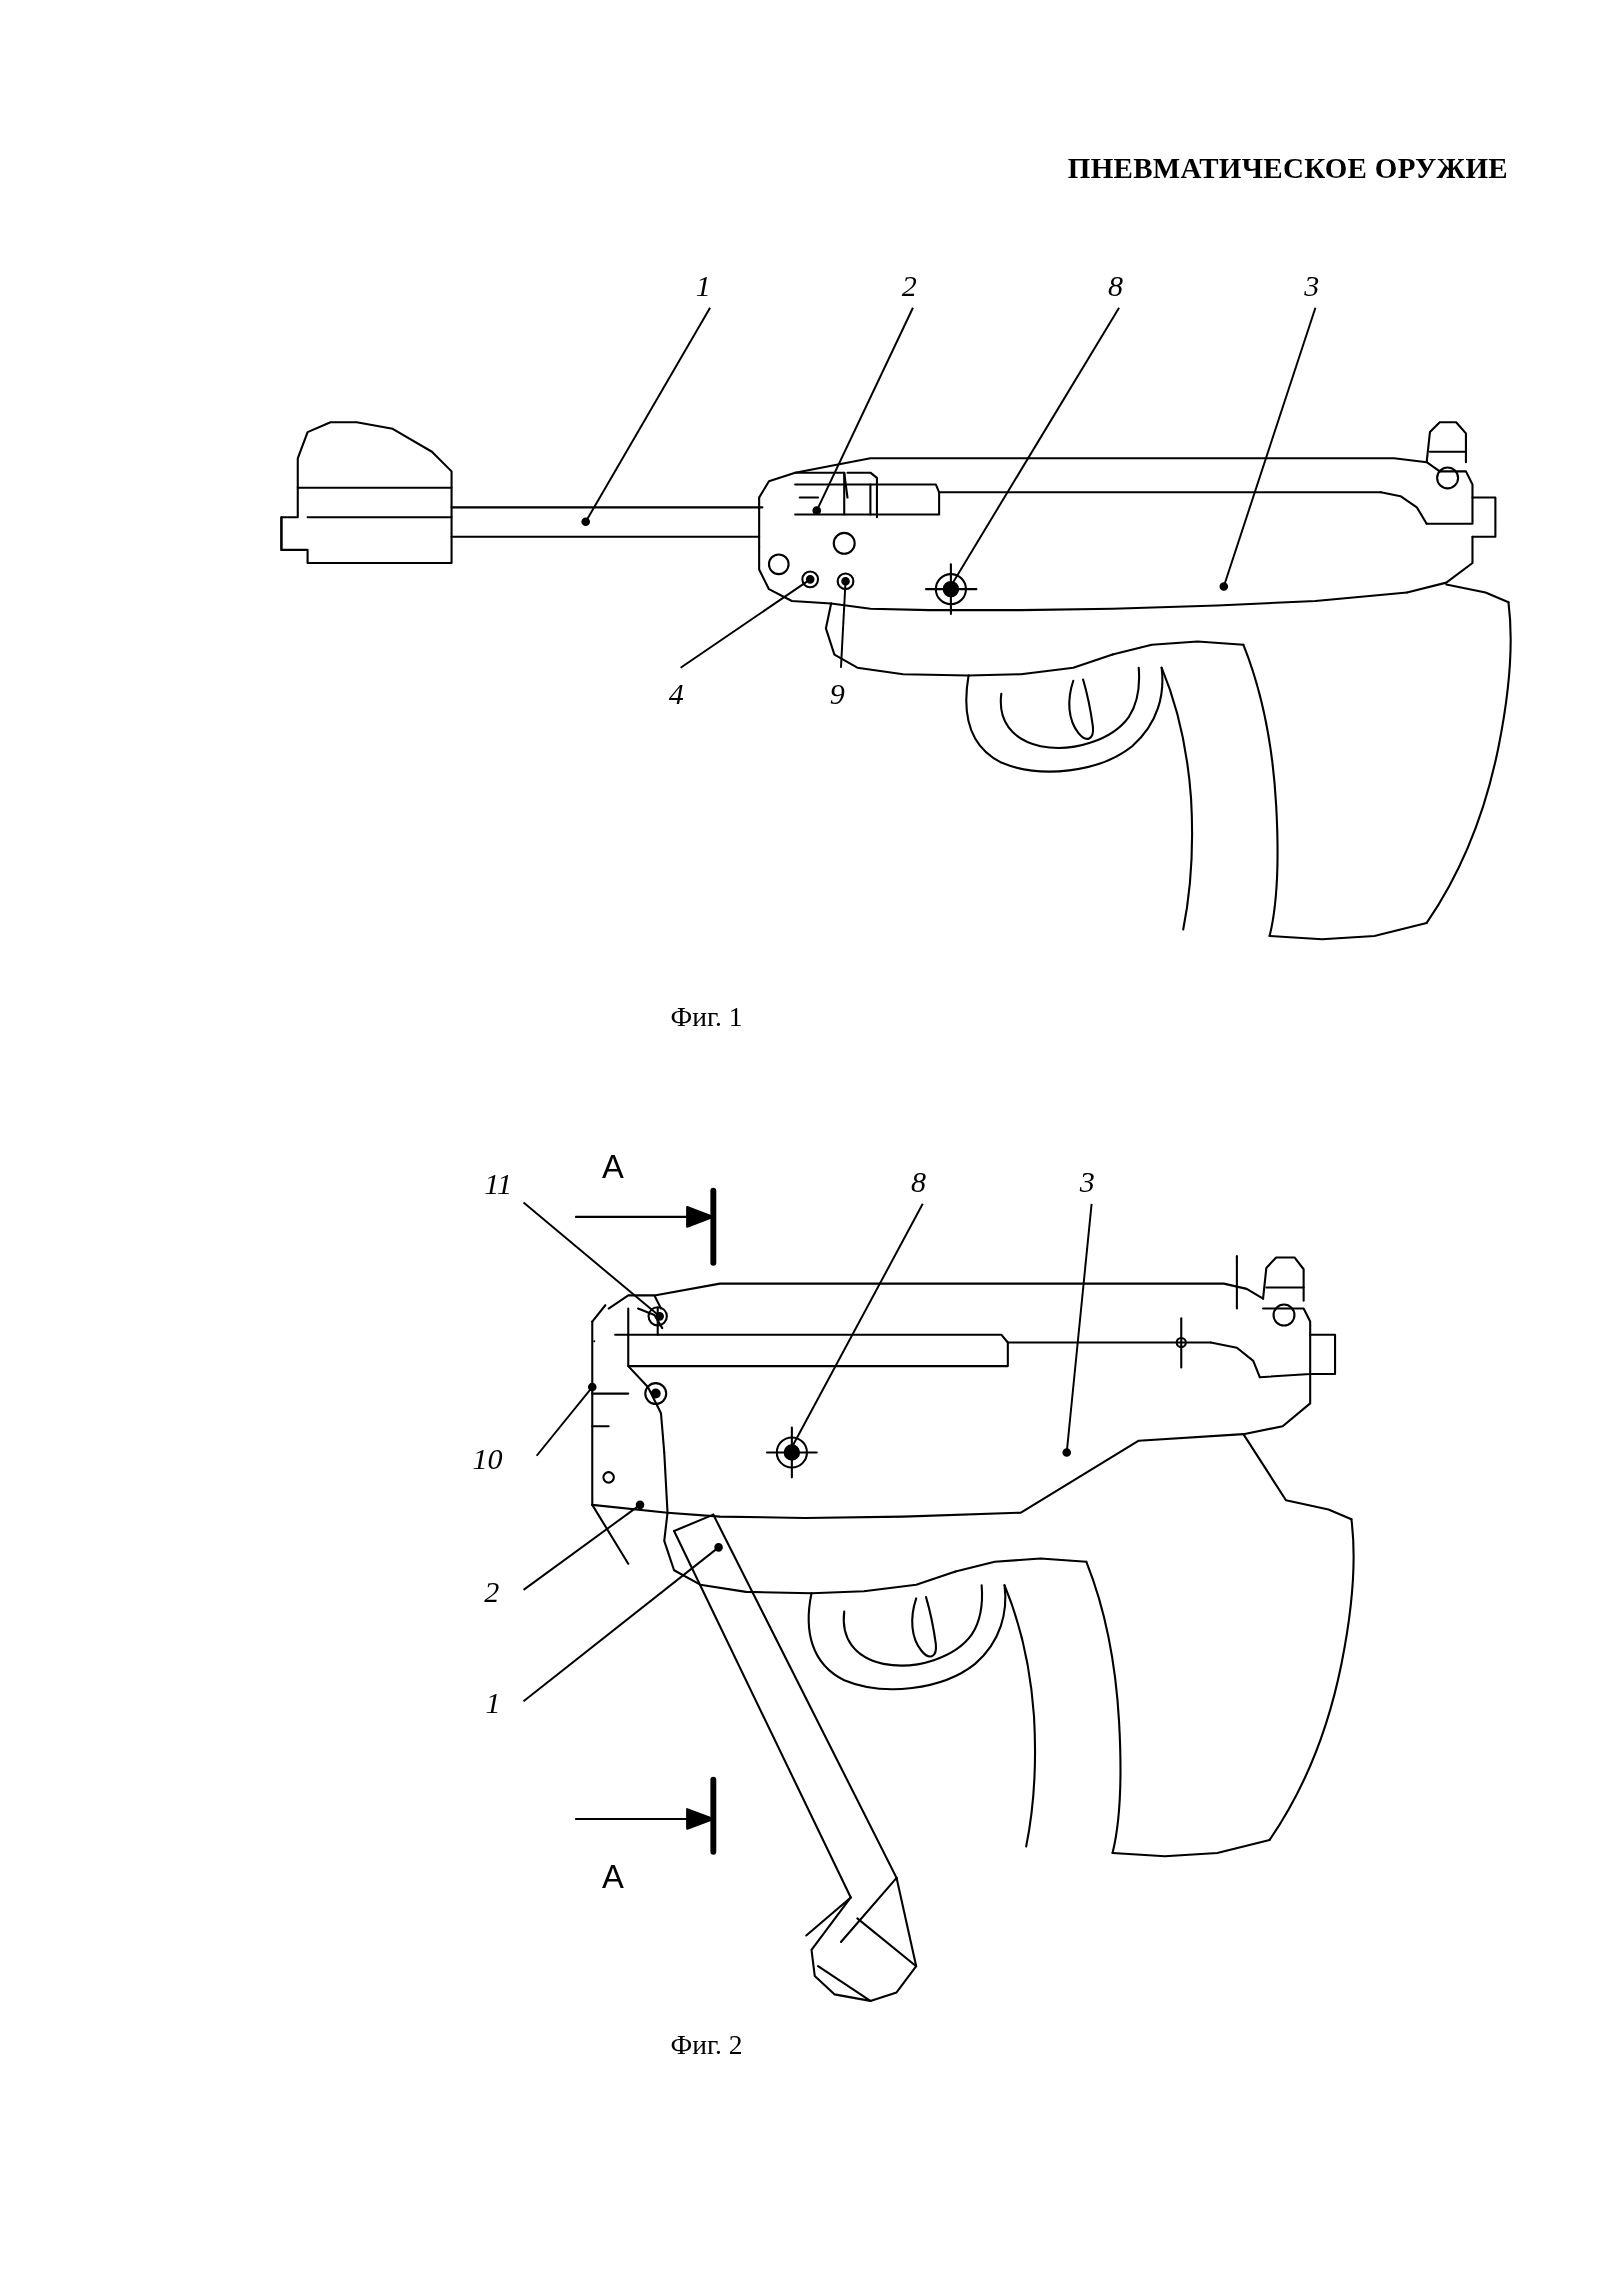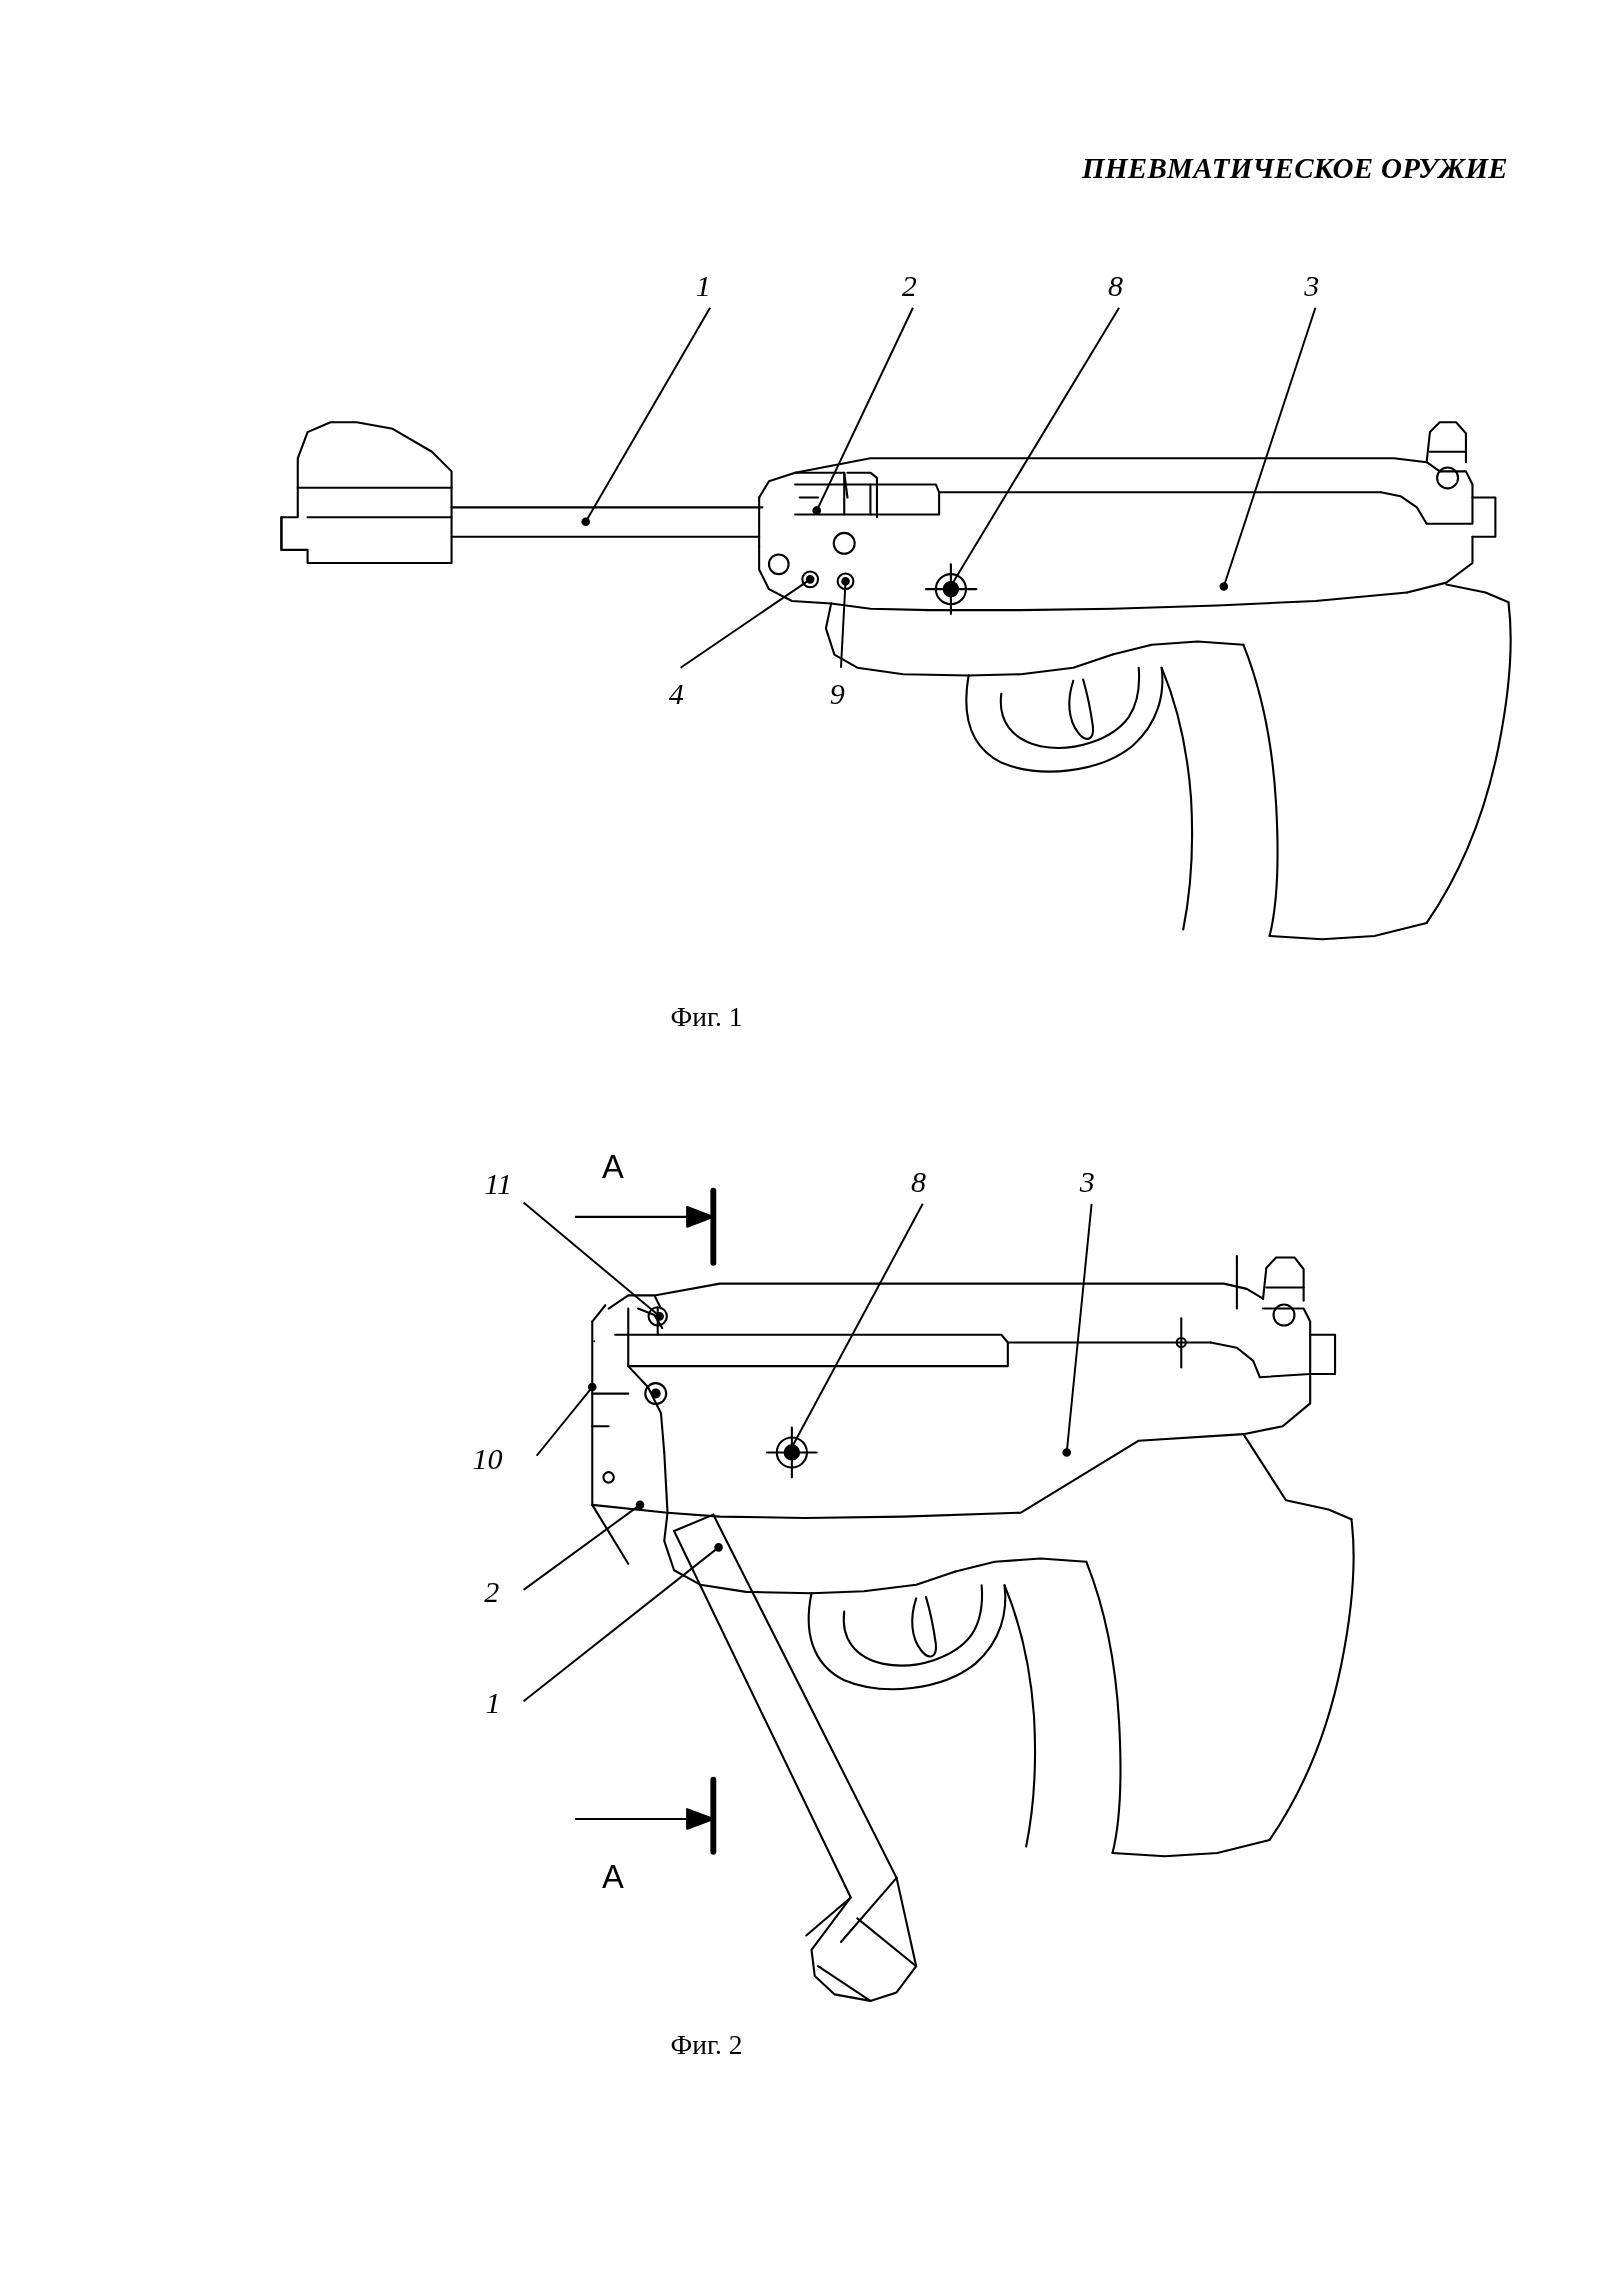--- a/index.html
+++ b/index.html
@@ -22,21 +22,20 @@
   }
   .doc-title {
     position: absolute;
     top: 152px;
     right: 115px;
     font-family: "Liberation Serif", serif;
     font-weight: bold;
     font-size: 29px;
     letter-spacing: 0.3px;
     white-space: nowrap;
-    font-style: italic;
   }
   .fig-caption {
     position: absolute;
     width: 100%;
     text-align: center;
     font-family: "Liberation Serif", serif;
     font-size: 27.5px;
   }
   #fig1-caption { top: 1001px; left: -105px; }
   #fig2-caption { top: 2029px; left: -105px; }

